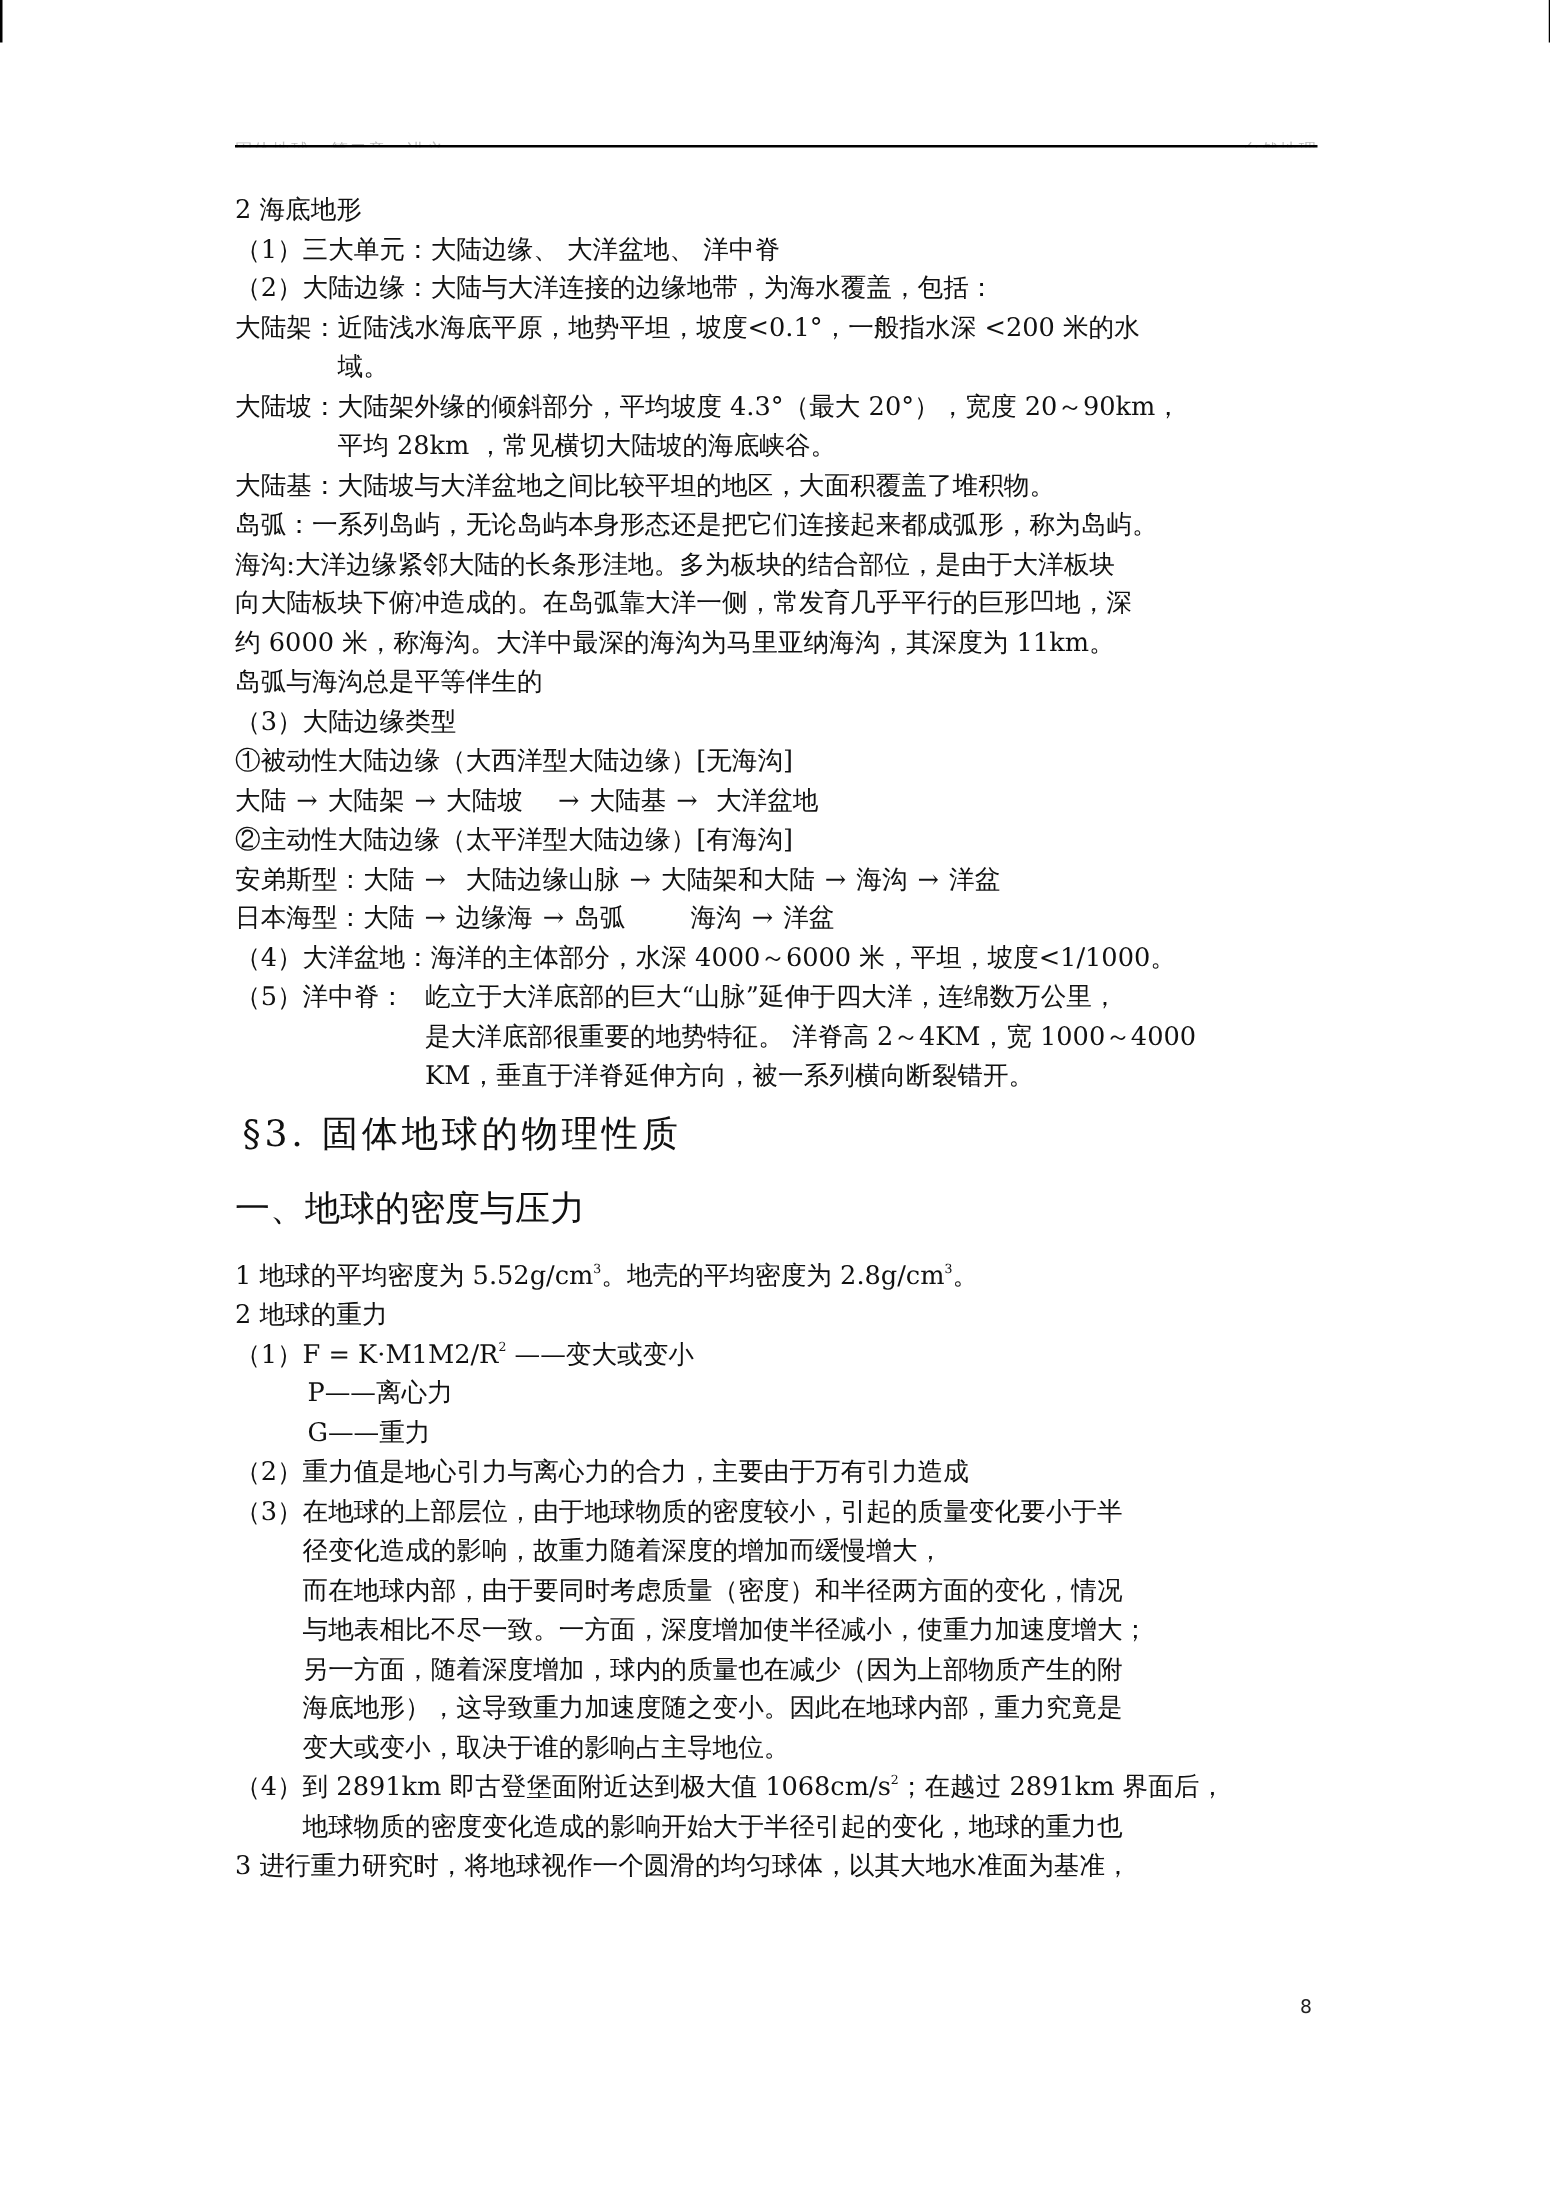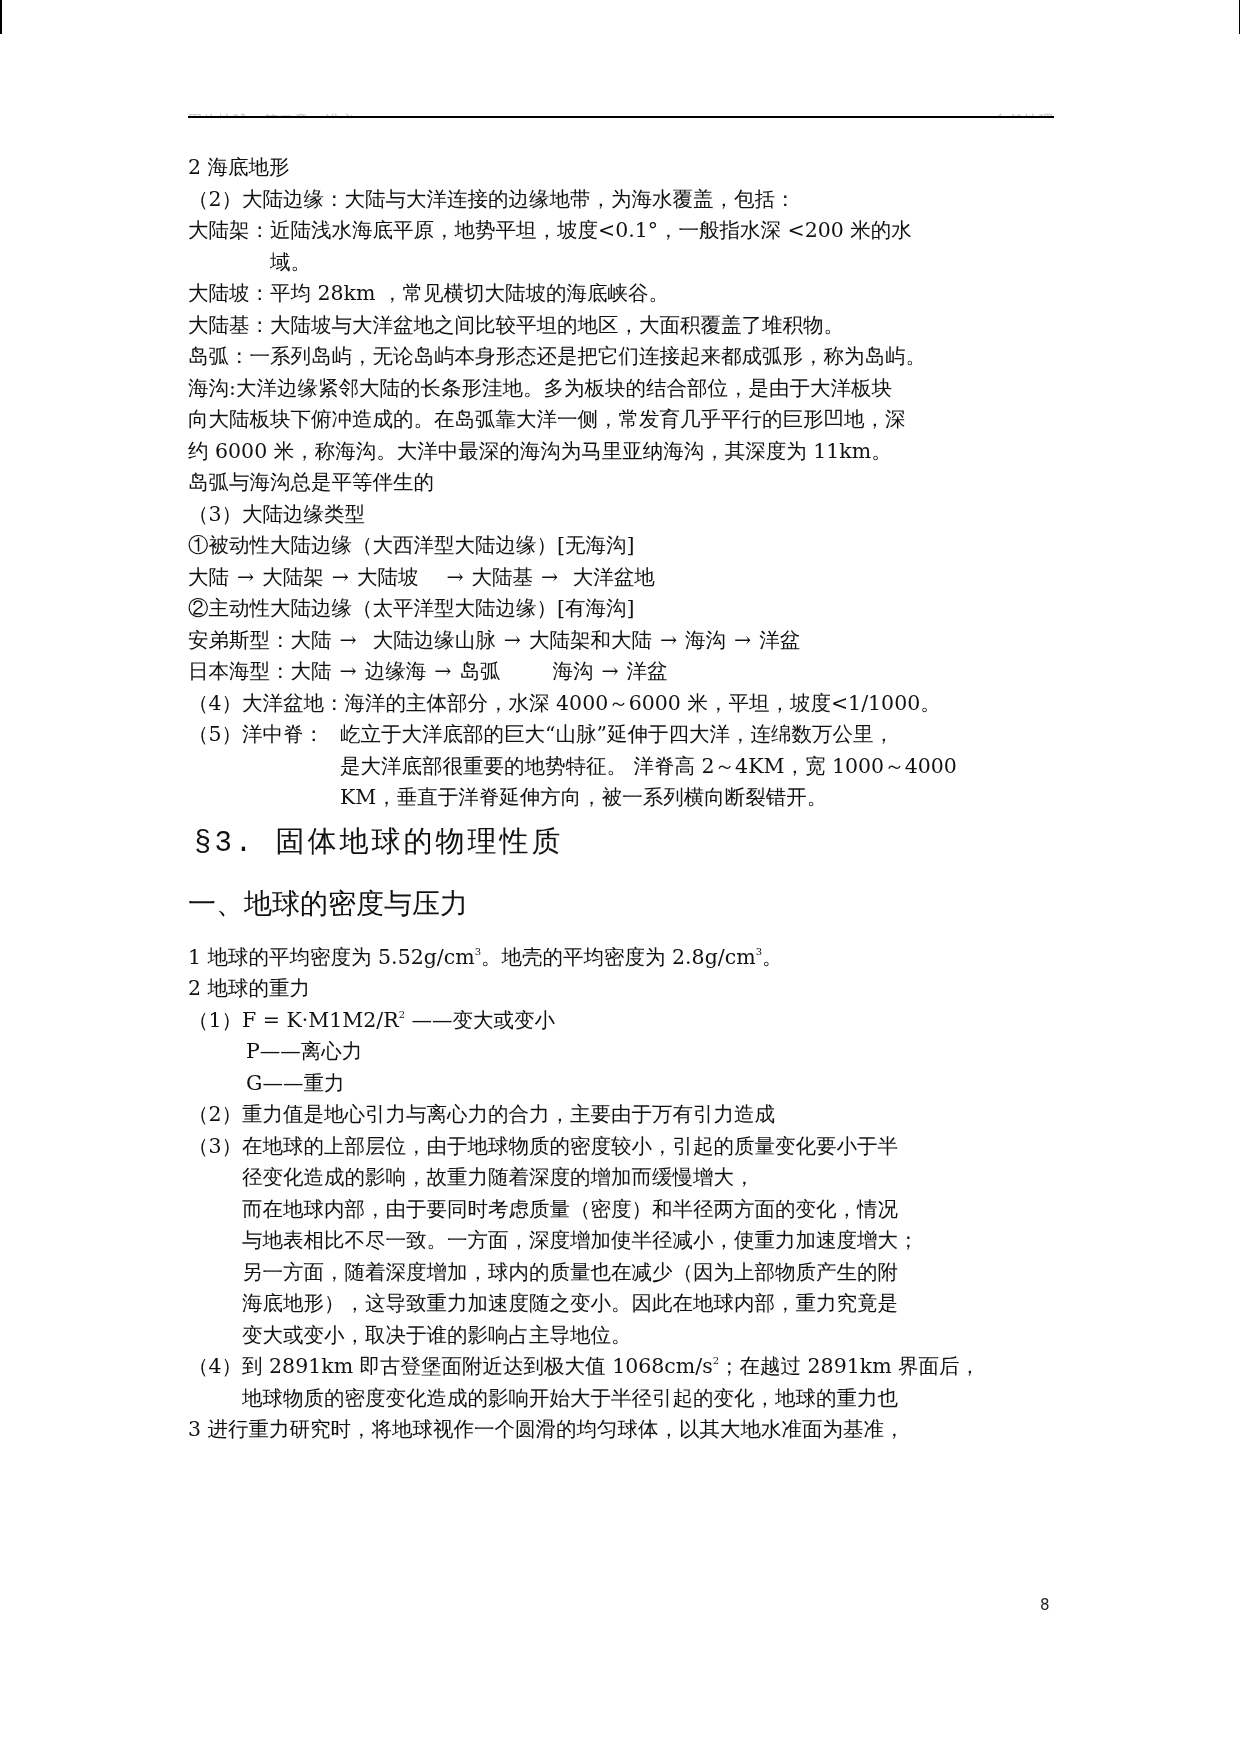--- a/index.html
+++ b/index.html
@@ -69,21 +69,20 @@
     .hang .body { flex: 1 1 auto; text-align: justify; }
     .hang .body .line { white-space: nowrap; }
 
     .sec-title {
       font-size: 29px;
       margin-top: 10px;
       margin-bottom: 20px;
       letter-spacing: 3px;
       padding-left: 6px;
       line-height: 40px;
-      font-family: Liberation Mono, monospace;
     }
     .sub-title {
       font-size: 28px;
       margin-bottom: 18px;
       line-height: 40px;
     }
     sup { font-size: 10px; line-height: 0; vertical-align: 9px; }
     .arrow { display: inline-block; padding: 0 8px; }
 
     .page-number {
@@ -102,33 +101,35 @@
 <div class="corner-mark corner-right"></div>
 
 <div class="header">
   <span class="header-text header-left">固体地球 · 第二章 · 讲义</span>
   <span class="header-text header-right">自然地理</span>
 </div>
 <div class="header-rule"></div>
 
 <div class="content">
   <div class="line">2 海底地形</div>
+  <div class="line">（1）三大单元：大陆边缘、 大洋盆地、 洋中脊</div>
   <div class="line">（2）大陆边缘：大陆与大洋连接的边缘地带，为海水覆盖，包括：</div>
 
   <div class="hang">
     <span class="label">大陆架：</span>
     <span class="body">
       <div class="line">近陆浅水海底平原，地势平坦，坡度&lt;0.1°，一般指水深 &lt;200 米的水</div>
       <div class="line">域。</div>
     </span>
   </div>
 
   <div class="hang">
     <span class="label">大陆坡：</span>
     <span class="body">
+      <div class="line">大陆架外缘的倾斜部分，平均坡度 4.3°（最大 20°），宽度 20～90km，</div>
       <div class="line">平均 28km ，常见横切大陆坡的海底峡谷。</div>
     </span>
   </div>
 
   <div class="line">大陆基：大陆坡与大洋盆地之间比较平坦的地区，大面积覆盖了堆积物。</div>
   <div class="line">岛弧：一系列岛屿，无论岛屿本身形态还是把它们连接起来都成弧形，称为岛屿。</div>
   <div class="line">海沟:大洋边缘紧邻大陆的长条形洼地。多为板块的结合部位，是由于大洋板块</div>
   <div class="line">向大陆板块下俯冲造成的。在岛弧靠大洋一侧，常发育几乎平行的巨形凹地，深</div>
   <div class="line">约 6000 米，称海沟。大洋中最深的海沟为马里亚纳海沟，其深度为 11km。</div>
   <div class="line">岛弧与海沟总是平等伴生的</div>

